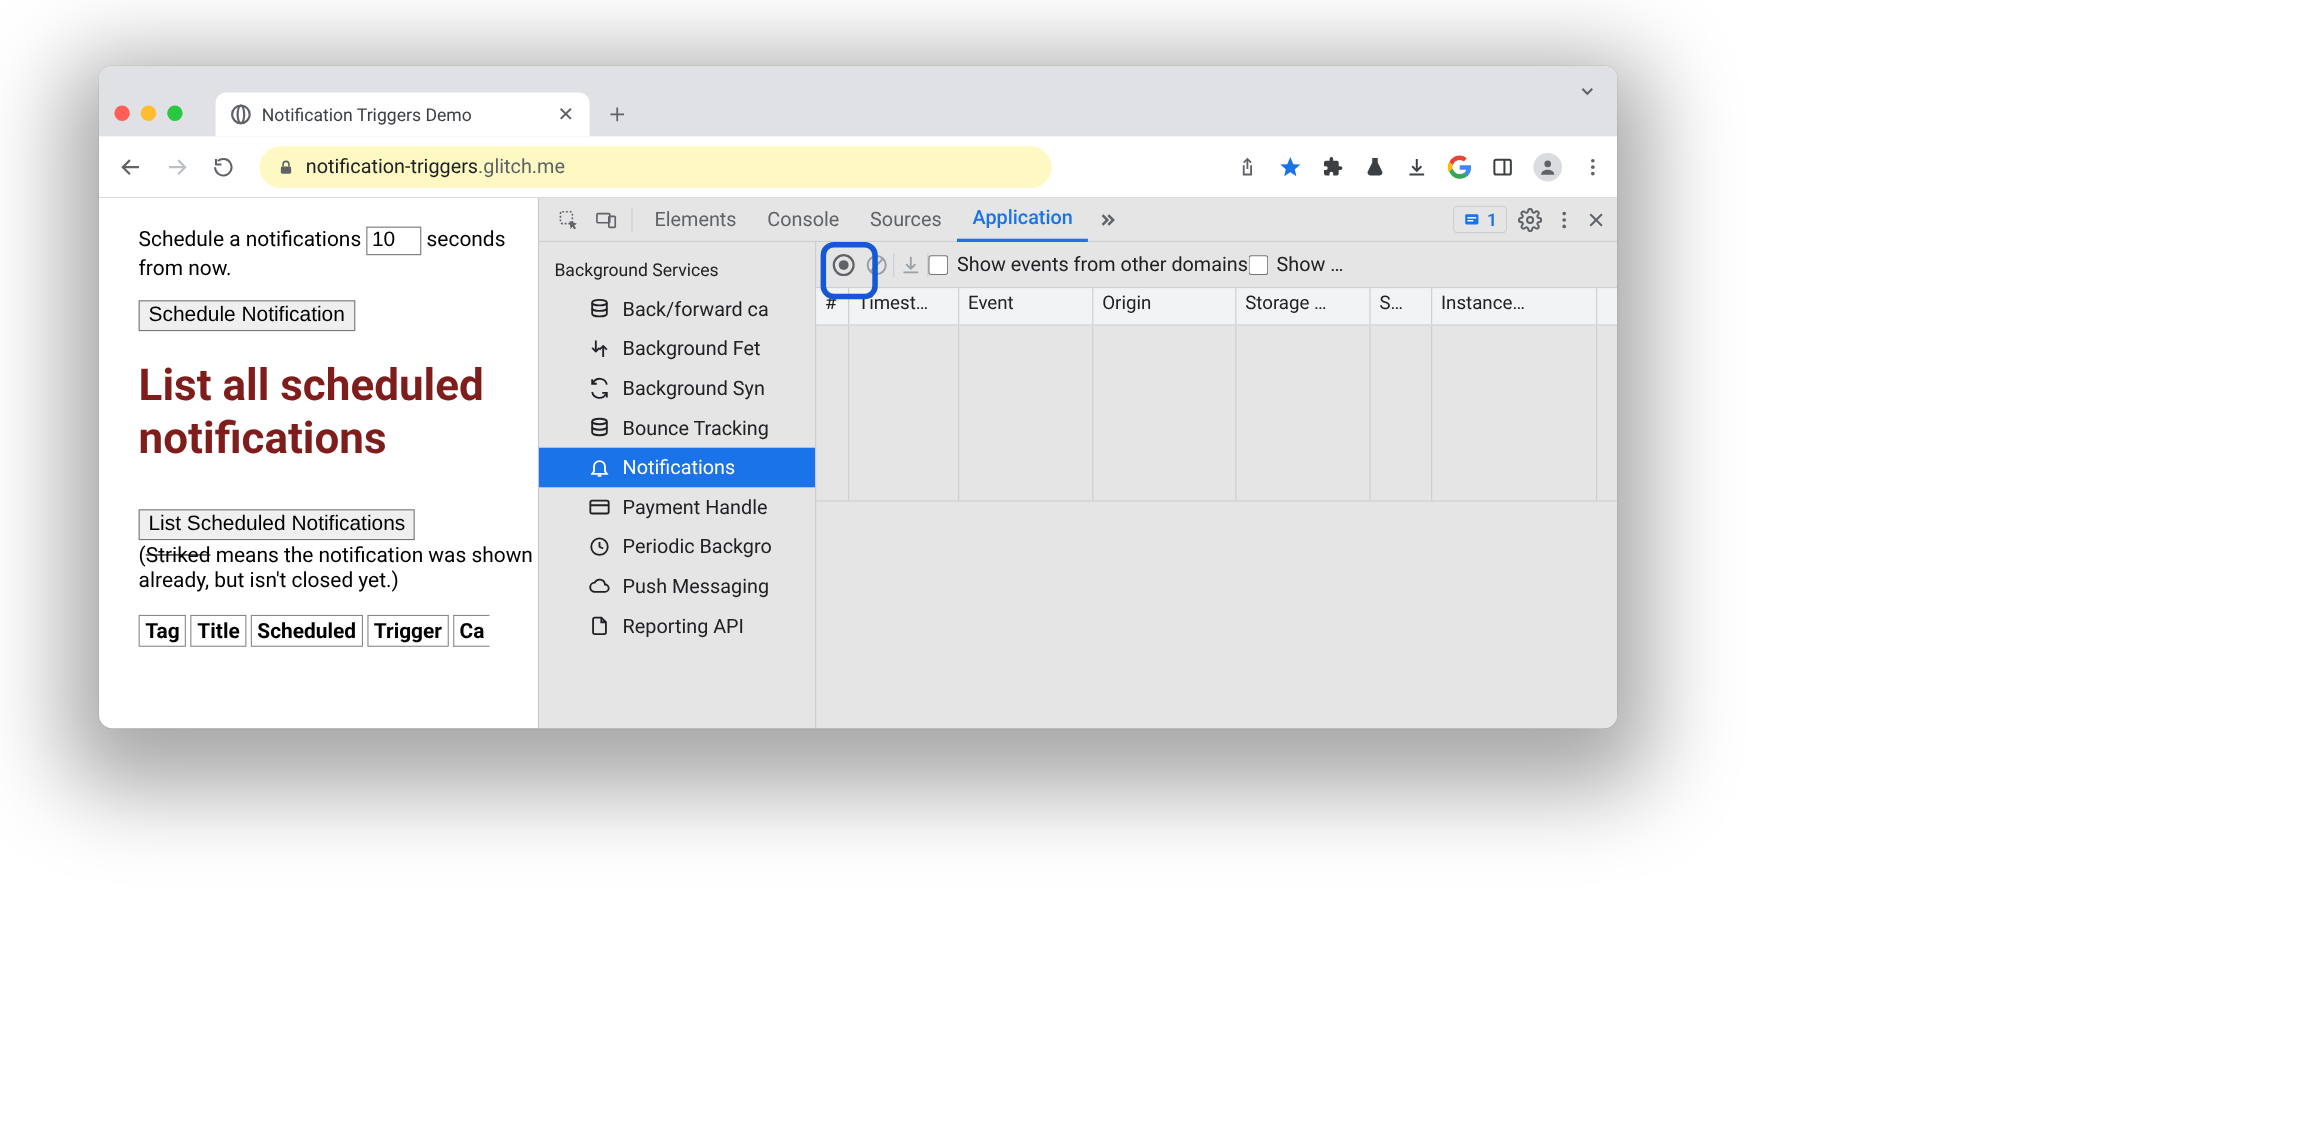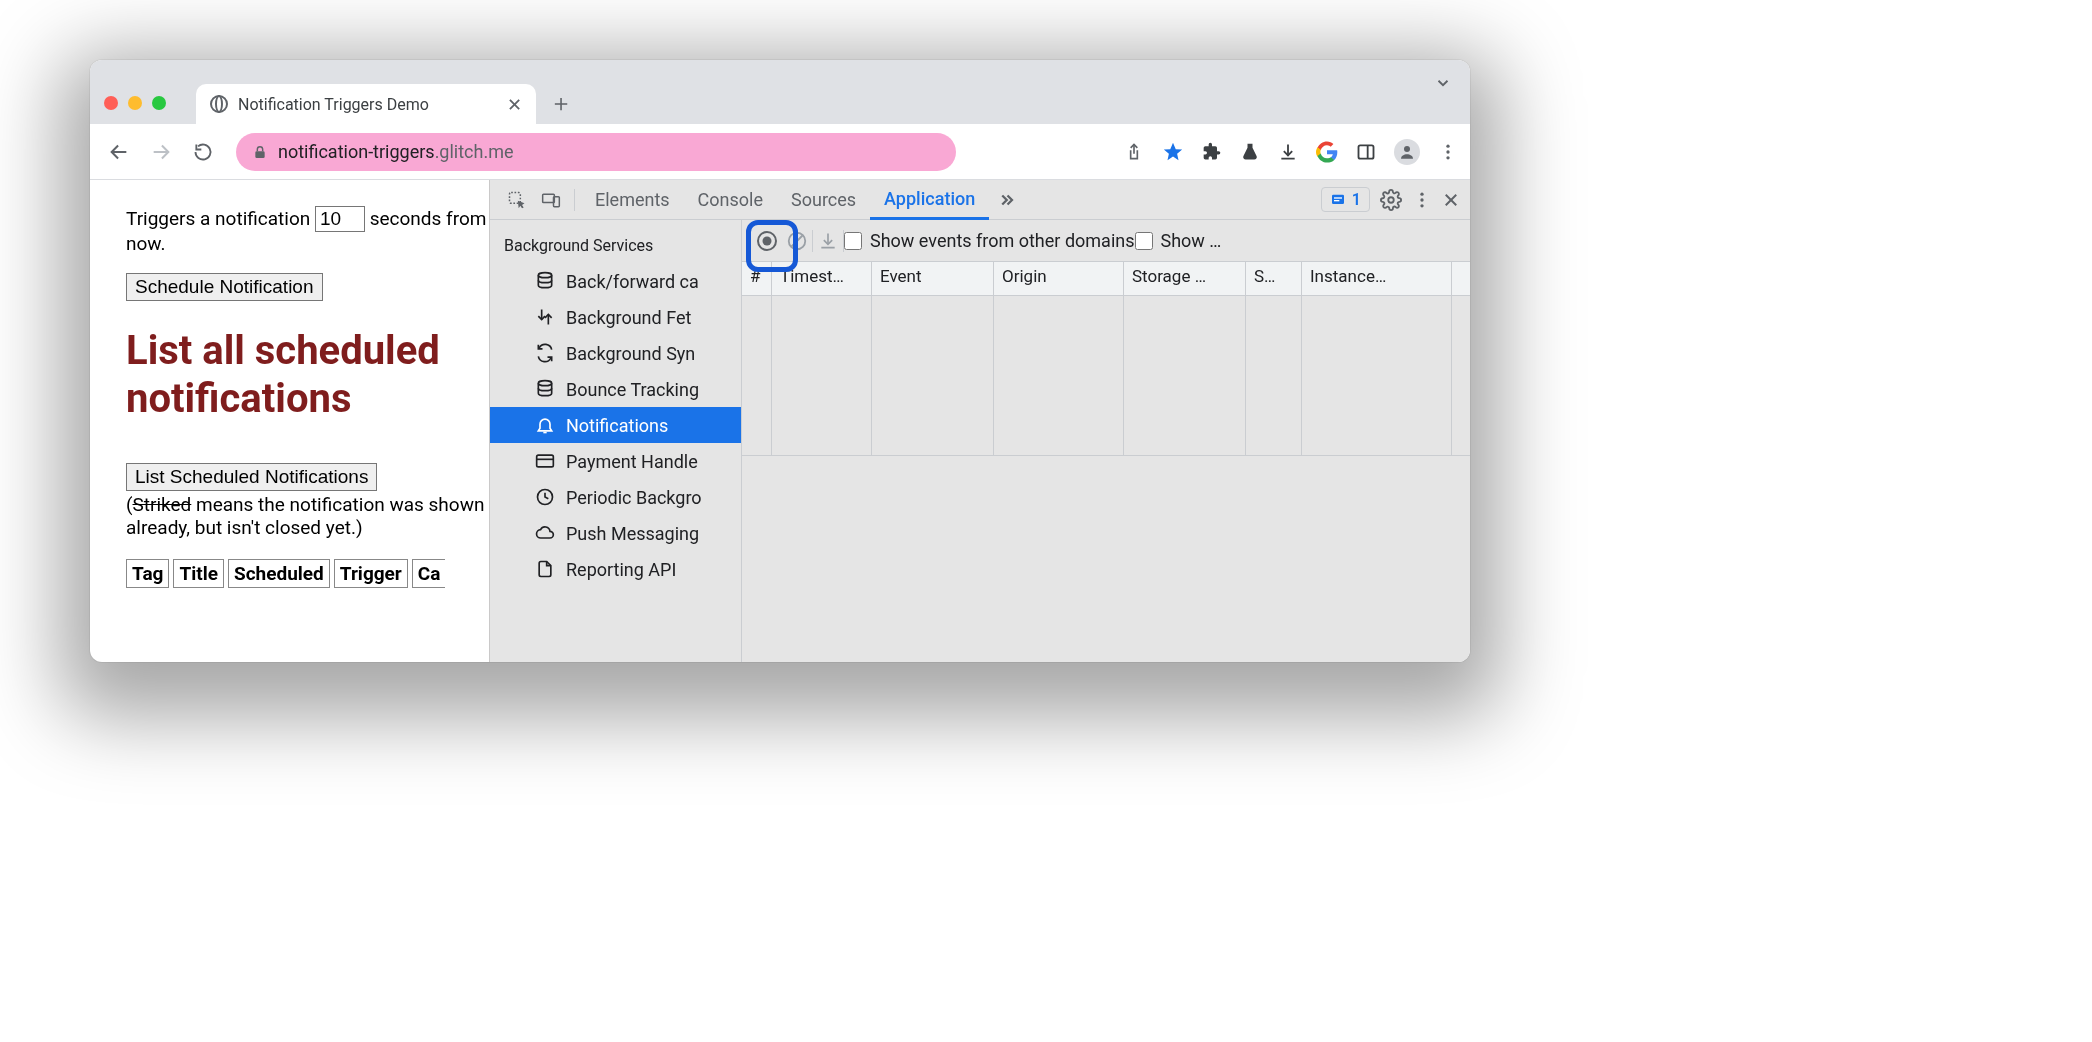--- a/index.html
+++ b/index.html
@@ -40,21 +40,21 @@
   }
   .tab .favicon {width:18px;height:18px;border-radius:50%;border:2px solid #5f6368;position:relative;}
   .tab .favicon::after{content:"";position:absolute;left:3px;top:-2px;width:8px;height:18px;border:2px solid #5f6368;border-radius:50%;box-sizing:border-box;}
   .tab .close{margin-left:auto;font-size:18px;color:#5f6368;}
   .newtab{width:34px;height:34px;display:flex;align-items:center;justify-content:center;color:#5f6368;font-size:24px;margin-left:8px;margin-bottom:4px;}
   .tabstrip .chev{position:absolute;right:18px;top:14px;color:#5f6368;}
   
   .toolbar{height:56px;background:#fff;border-bottom:1px solid #dadce0;display:flex;align-items:center;padding:0 12px;gap:8px;}
   .navbtn{width:34px;height:34px;display:flex;align-items:center;justify-content:center;color:#5f6368;border-radius:50%;}
   .navbtn.dis{color:#bdc1c6;}
-  .omnibox{flex:0 0 auto;margin-left:8px;height:38px;background:#f9a8d4;border-radius:19px;display:flex;align-items:center;padding:0 16px;gap:10px;color:#202124;font-size:18px;width:720px;}
+  .omnibox{flex:0 0 auto;margin-left:8px;height:38px;background:#fef9c3;border-radius:19px;display:flex;align-items:center;padding:0 16px;gap:10px;color:#202124;font-size:18px;width:720px;}
   .lockicon{color:#5f6368;}
   .url-dim{color:#5f6368;}
   .url-dark{color:#202124;}
   .rightctrls{margin-left:auto;display:flex;align-items:center;gap:18px;color:#5f6368;}
   .star{color:#1a73e8;}
   .avatar{width:26px;height:26px;border-radius:50%;background:#dadce0;display:flex;align-items:center;justify-content:center;}
   
   .content{flex:1;display:flex;overflow:hidden;}
   .page{width:400px;border-right:1px solid #cac9c9;padding:26px 0 0 36px;overflow:hidden;font-size:19px;color:#000;}
   .page input.num{width:50px;font-size:19px;border:1px solid #767676;padding:1px 4px;}
@@ -207,21 +207,21 @@
             <circle cx="12" cy="19" r="2"></circle>
           </svg>
       </span>
     </div>
   </div>
 
   <div class="content">
 
     <div class="page">
       <div>
-        <span>Triggers a notification </span><input class="num" value="10" style=""><span> seconds from now.</span>
+        <span>Schedule a notifications </span><input class="num" value="10" style=""><span> seconds from now.</span>
       </div>
       <button class="btn">Schedule Notification</button>
       <h2>List all scheduled notifications</h2>
       <div style="height:22px"></div>
       <button class="btn">List Scheduled Notifications</button>
       <div class="note">
         <span>(</span><span class="strike">Striked</span><span> means the notification was shown already, but isn't closed yet.)</span>
       </div>
       <div class="tblhdr">
         <span>Tag</span>

